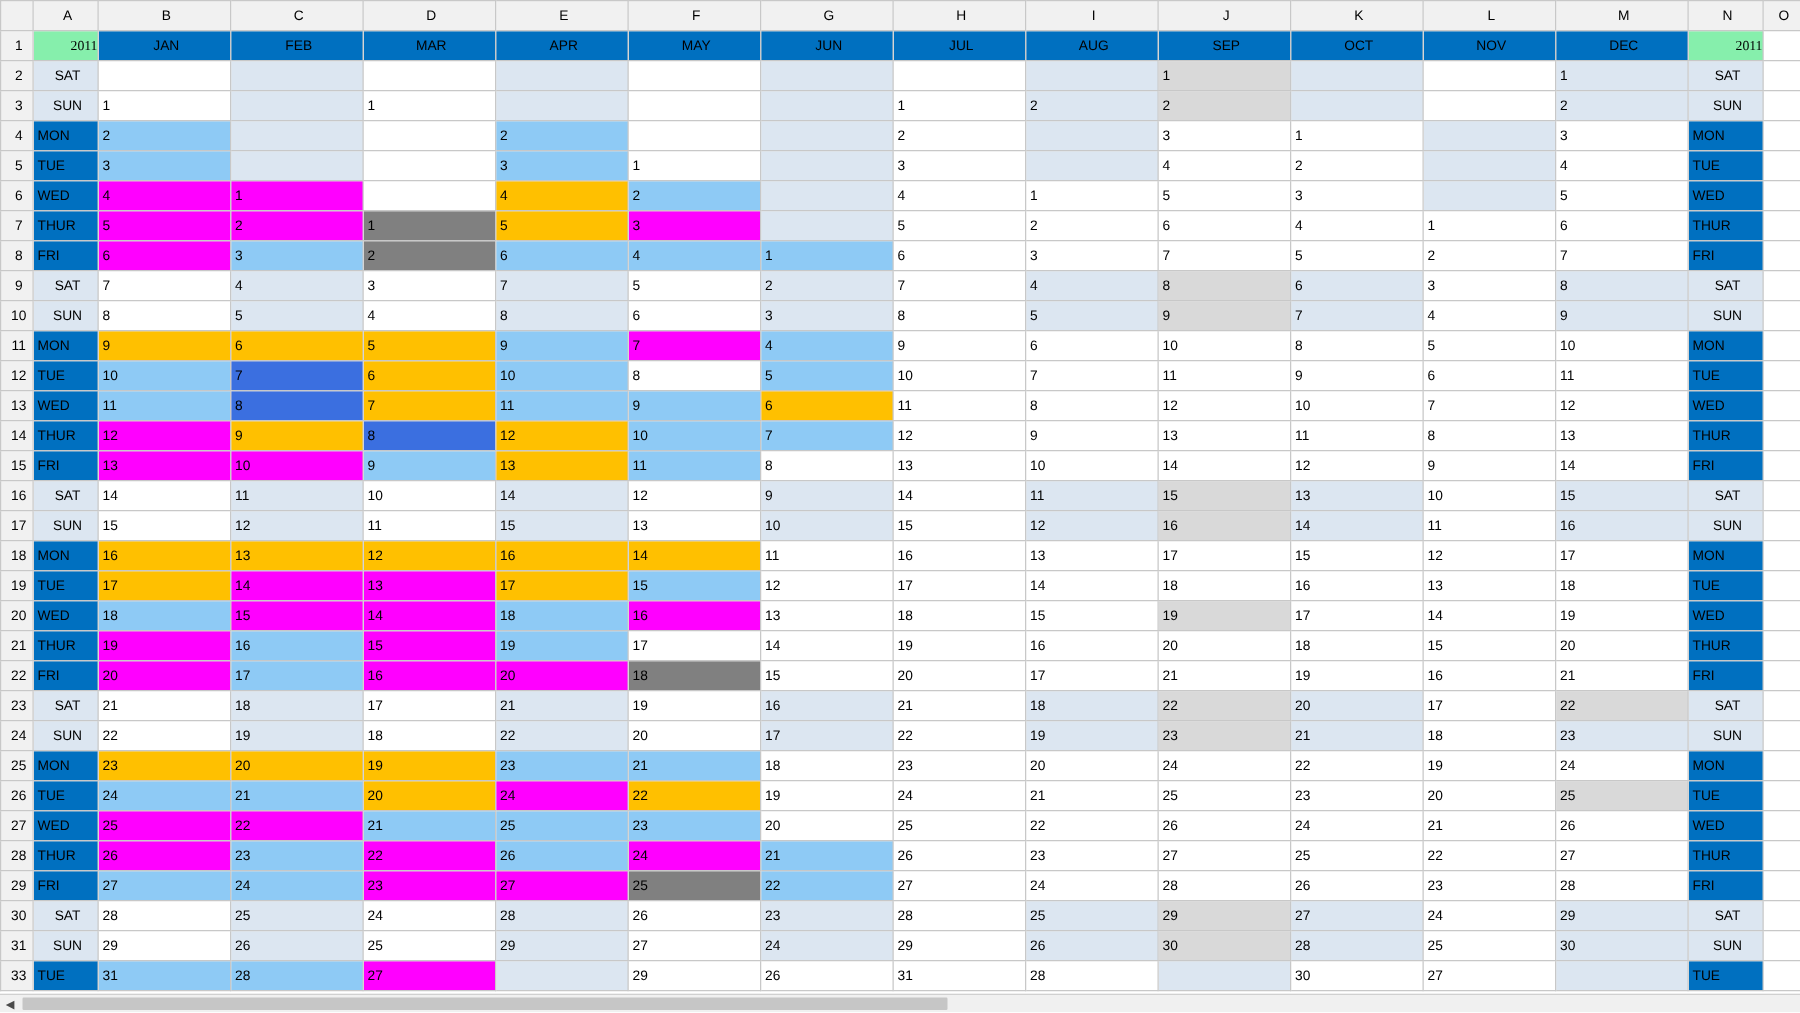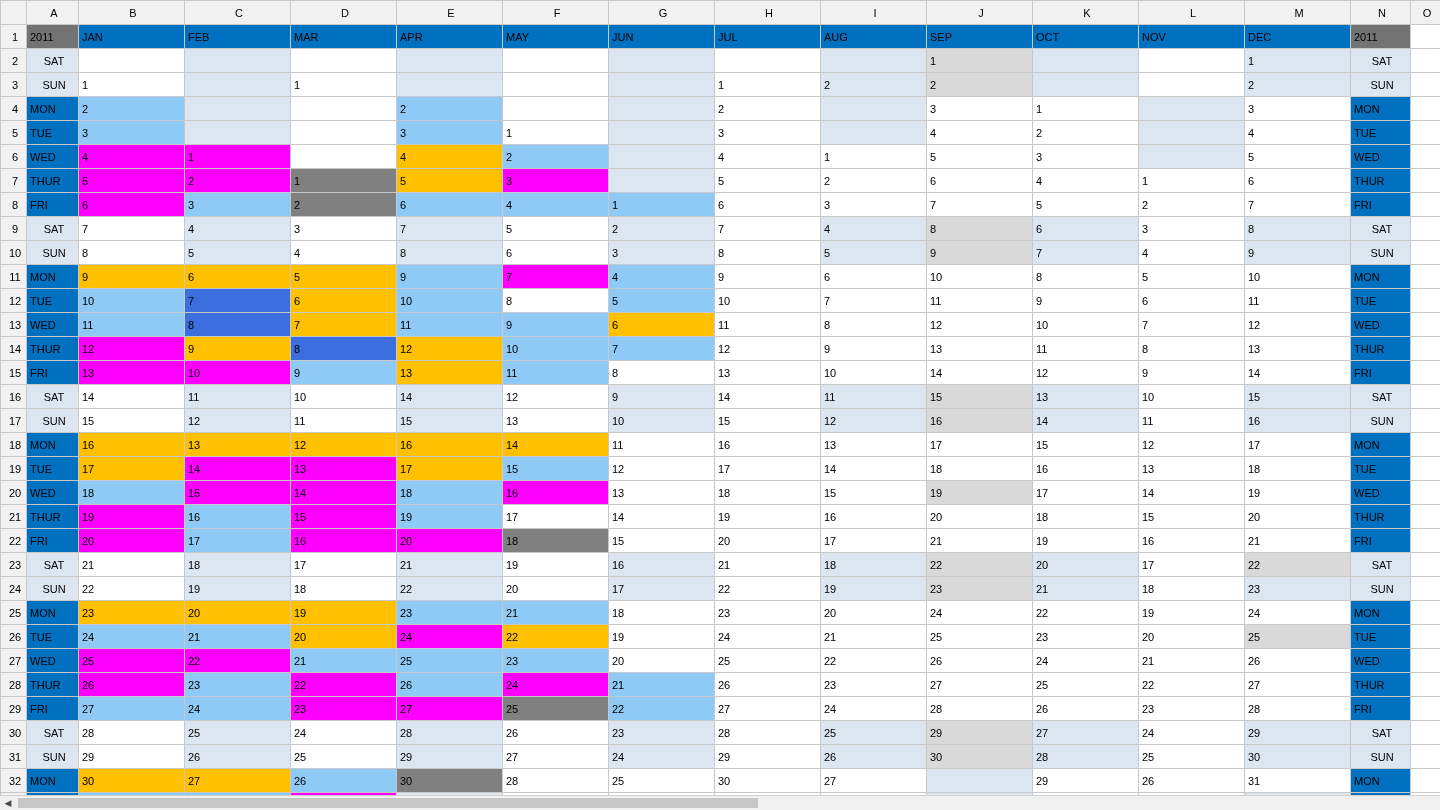--- a/index.html
+++ b/index.html
@@ -52,24 +52,24 @@
   }
   
   .c-white   { background: #ffffff; }
   .c-pale    { background: #dce6f1; }
   .c-gray    { background: #d9d9d9; }
   .c-dkgray  { background: #808080; }
   .c-blue    { background: #8ecaf5; }
   .c-dblue   { background: #3b6fe0; }
   .c-magenta { background: #ff00ff; }
   .c-yellow  { background: #ffc000; }
-  .c-header  { background: #0070c0; color: #ffffff; font-weight: bold; }
+  .c-header  { background: #0070c0; color: #ffffff; font-weight: bold; text-align: center; }
   .c-daylbl  { background: #0070c0; color: #ffffff; font-weight: bold; }
   .c-daylbl-alt { background: #dce6f1; color: #000; font-weight: normal; text-align: center; margin-top: 31px; }
-  .c-corner  { background: #737373; color: #ffffff; font-weight: bold; text-align: left; }
+  .c-corner  { background: #86efac; color: #ffffff; font-weight: bold; text-align: right; font-family: Liberation Serif, serif; }
   .txt-blue  { color: #1f4e9c; }
 
   
   .hscroll {
     position: absolute;
     left: 0;
     bottom: 0;
     width: 1440px;
     height: 14px;
     background: #f0f0f0;
@@ -686,38 +686,20 @@
           <td class="c-white">29</td>
           <td class="c-pale">26</td>
           <td class="c-gray">30</td>
           <td class="c-pale">28</td>
           <td class="c-white">25</td>
           <td class="c-pale">30</td>
           <td class="c-daylbl-alt">SUN</td>
           <td class="c-white"></td>
         </tr>
         <tr>
-          <td class="rowhead">32</td>
-          <td class="c-daylbl">MON</td>
-          <td class="c-yellow">30</td>
-          <td class="c-yellow">27</td>
-          <td class="c-blue">26</td>
-          <td class="c-dkgray">30</td>
-          <td class="c-white">28</td>
-          <td class="c-white">25</td>
-          <td class="c-white">30</td>
-          <td class="c-white">27</td>
-          <td class="c-pale"></td>
-          <td class="c-white">29</td>
-          <td class="c-white">26</td>
-          <td class="c-white">31</td>
-          <td class="c-daylbl">MON</td>
-          <td class="c-white"></td>
-        </tr>
-        <tr>
           <td class="rowhead">33</td>
           <td class="c-daylbl">TUE</td>
           <td class="c-blue">31</td>
           <td class="c-blue">28</td>
           <td class="c-magenta txt-blue">27</td>
           <td class="c-pale"></td>
           <td class="c-white">29</td>
           <td class="c-white">26</td>
           <td class="c-white">31</td>
           <td class="c-white">28</td>

